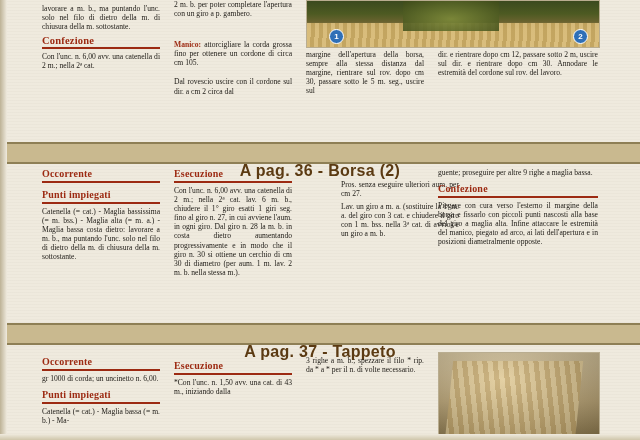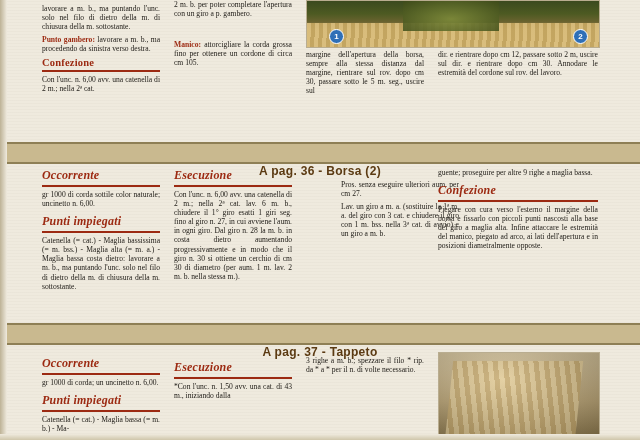--- a/index.html
+++ b/index.html
@@ -30,34 +30,34 @@
     color:#23201b;
     hyphens:auto;
   }
   .heading{
     color:#9c2a12;
     font-weight:bold;
     font-size:10.5px;
     letter-spacing:.2px;
     margin-bottom:2px;
   }
-  .heading.sm{font-size:12px;font-style:italic;}
+  .heading.sm{font-size:10px;}
   .rule{
     height:2px;background:#9c2a12;margin:1px 0 3px 0;width:100%;
   }
   .sec-banner{
     position:absolute;left:0;width:640px;height:18px;
     background:#c9b98f;
     border-top:2px solid #8e7f55;
     border-bottom:2px solid #8e7f55;
     display:flex;align-items:center;justify-content:center;
   }
   .sec-banner .lbl{
     font-family:"Liberation Sans",sans-serif;
-    font-weight:bold;font-size:12px;color:#5b3a12;
+    font-weight:bold;font-size:16px;color:#5b3a12;
     letter-spacing:.3px;
     margin-top:36px;
   }
   .kw{color:#9c2a12;font-weight:bold;}
   .photo{
     position:absolute;overflow:hidden;border:1px solid #b9ad90;
   }
   .photo .sky{position:absolute;inset:0;}
   .badge{
     position:absolute;width:13px;height:13px;border-radius:50%;
@@ -76,31 +76,30 @@
   p{margin:0 0 4px 0;}
 </style>
 </head>
 <body>
 
 <div class="page">
   <div class="grain"></div>
 
   <div class="col body-text" style="left:42px;top:4px;width:118px;">
     <p>lavorare a m. b., ma puntando l'unc. solo nel filo di dietro della m. di chiusura della m. sottostante.</p>
-    <p><span class="kw">Punto gambero:</span>
-       <span>lavorare a m. b., ma procedendo da sinistra verso destra.</span></p>
     <div class="heading" style="margin-top:5px;">Confezione</div>
     <div class="rule"></div>
     <p>Con l'unc. n. 6,00 avv. una catenella di 2 m.; nella 2ª cat.</p>
   </div>
 
   <div class="col body-text" style="left:174px;top:0;width:118px;">
     <p>2 m. b. per poter completare l'apertura con un giro a p. gambero.</p>
     <p style="margin-top:22px;"><span class="kw">Manico:</span>
        <span>attorcigliare la corda grossa fino per ottenere un cordone di circa cm 105.</span></p>
+    <p style="margin-top:10px;">Dal rovescio uscire con il cordone sul dir. a cm 2 circa dal</p>
   </div>
 
   <div class="col body-text" style="left:306px;top:50px;width:118px;">
     <p>margine dell'apertura della borsa, sempre alla stessa distanza dal margine, rientrare sul rov. dopo cm 30, passare sotto le 5 m. seg., uscire sul</p>
   </div>
 
   <div class="col body-text" style="left:438px;top:50px;width:160px;">
     <p>dir. e rientrare dopo cm 12, passare sotto 2 m, uscire sul dir. e rientrare dopo cm 30. Annodare le estremità del cordone sul rov. del lavoro.</p>
   </div>
 
@@ -115,21 +114,20 @@
     <div class="badge" style="left:266px;top:28px;">2</div>
   </div>
 
   <div class="sec-banner" style="top:142px;">
     <span class="lbl">A pag. 36 - Borsa (2)</span>
   </div>
 
   <div class="col" style="left:42px;top:168px;width:118px;">
     <div class="heading sm">Occorrente</div>
     <div class="rule"></div>
-    <p class="body-text">gr 1000 di corda sottile color naturale; uncinetto n. 6,00.</p>
     <div class="heading sm" style="margin-top:6px;">Punti impiegati</div>
     <div class="rule"></div>
     <p class="body-text">Catenella (= cat.) - Maglia bassissima (= m. bss.) - Maglia alta (= m. a.) - Maglia bassa costa dietro: lavorare a m. b., ma puntando l'unc. solo nel filo di dietro della m. di chiusura della m. sottostante.</p>
   </div>
 
   <div class="col" style="left:174px;top:168px;width:118px;">
     <div class="heading sm">Esecuzione</div>
     <div class="rule"></div>
     <p class="body-text">Con l'unc. n. 6,00 avv. una catenella di 2 m.; nella 2ª cat. lav. 6 m. b., chiudere il 1° giro esatti 1 giri seg. fino al giro n. 27, in cui avviene l'aum. in ogni giro. Dal giro n. 28 la m. b. in costa dietro aumentando progressivamente e in modo che il giro n. 30 si ottiene un cerchio di cm 30 di diametro (per aum. 1 m. lav. 2 m. b. nella stessa m.).</p>
   </div>

